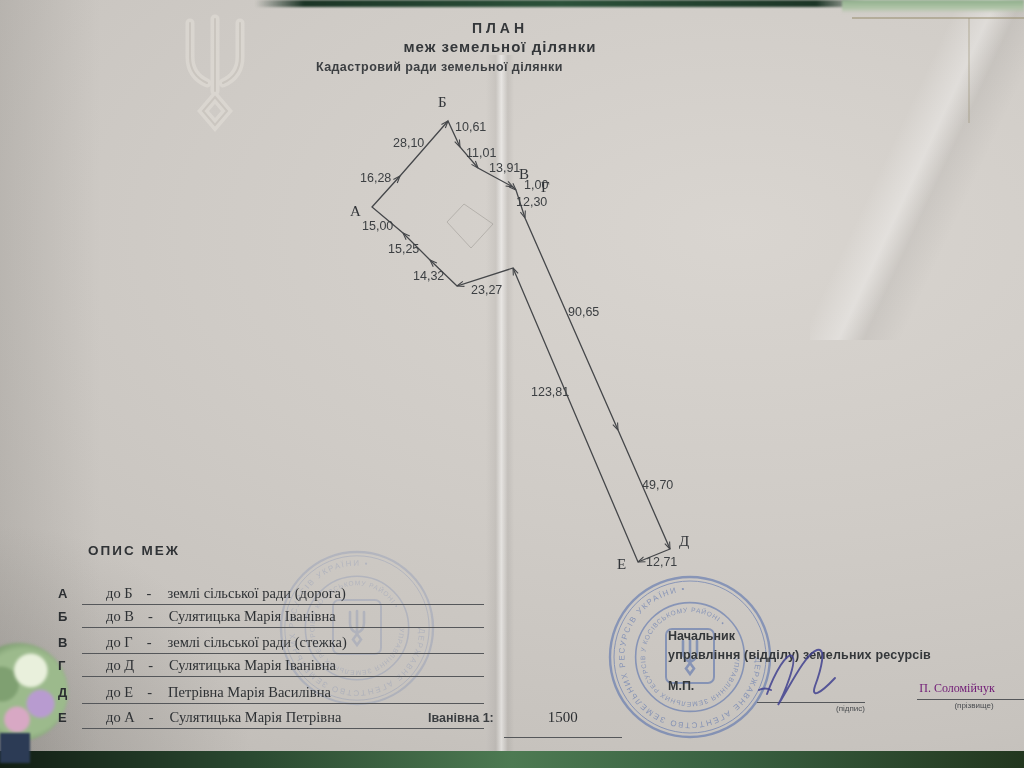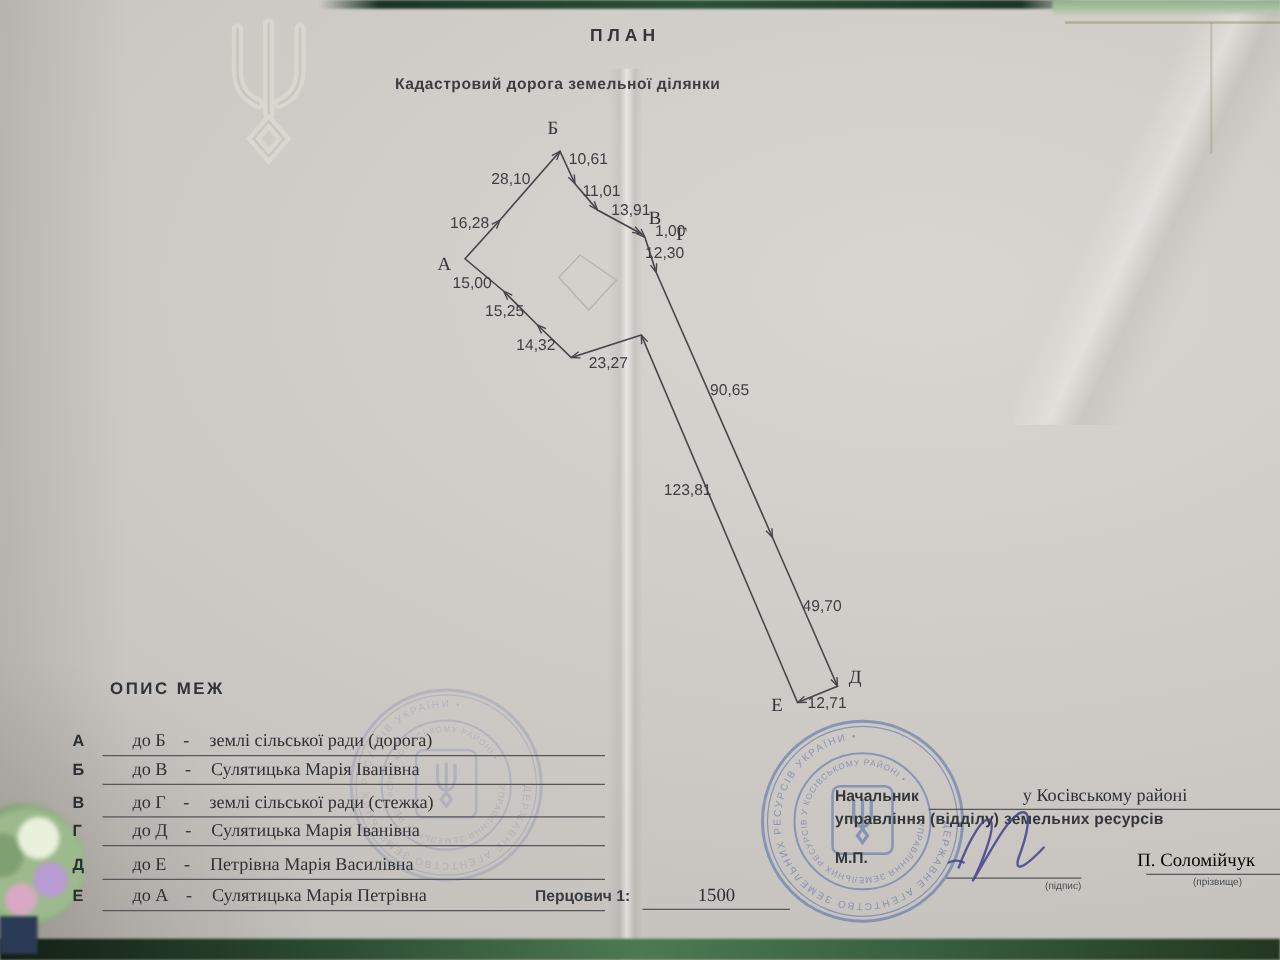--- a/index.html
+++ b/index.html
@@ -53,34 +53,34 @@
   .brow .bl{font-size:13px;font-weight:bold;width:24px;color:#2b2e31;}
   .brow .bu{display:flex;align-items:center;width:378px;border-bottom:1.4px solid #55575a;
     padding:0 0 2px 24px;font-family:"Liberation Serif",serif;font-size:14.5px;}
   .brow .bto{margin-right:14px;}
   .brow .bsep{margin-right:16px;}
   .r0{top:585px}.r1{top:608px}.r2{top:634px}.r3{top:657px}.r4{top:684px}.r5{top:709px}
   
   .scale-row{left:428px;top:709px;display:flex;align-items:baseline;}
   .scale-label{font-size:12.5px;font-weight:bold;color:#3a3d40;}
   .scale-value{font-family:"Liberation Serif",serif;font-size:15px;color:#2b2e31;
-    border-bottom:1.4px solid #55575a;width:118px;text-align:center;margin-left:10px;padding-bottom:1px;}
+    border-bottom:1.4px solid #55575a;width:118px;text-align:center;margin-left:10px;padding-bottom:11px;}
   
   .off{color:#34373a;}
   .off-title{left:668px;top:629px;display:flex;align-items:baseline;}
   .off-title .lab{font-size:12.5px;font-weight:bold;}
   .off-title .val{font-family:"Liberation Serif",serif;font-size:14.5px;color:#2e3134;
      border-bottom:1.3px solid #55575a;width:282px;text-align:center;margin-left:8px;padding-bottom:1px;}
   .off-dept{left:668px;top:648px;font-size:12.5px;font-weight:bold;letter-spacing:.2px;}
   .off-mp{left:668px;top:679px;font-size:12.5px;font-weight:bold;}
   .sig-line{left:757px;top:702px;width:108px;border-top:1.3px solid #55575a;text-align:right;}
   .name-line{left:917px;top:699px;width:114px;border-top:1.3px solid #55575a;text-align:center;}
   .caption{font-size:8px;color:#4a4d50;margin-top:1px;}
   .off-name{left:902px;top:681px;width:110px;text-align:center;font-family:"Liberation Serif",serif;
-     font-size:15px;color:#000000;}
+     font-size:12px;color:#701a75;}
   .sig-svg{left:745px;top:638px;}
   .ink{fill:none;stroke:#41418f;stroke-width:1.9;stroke-linecap:round;opacity:.85;}
   
   .wm{left:160px;top:5px;opacity:.5;}
   .wm path{fill:none;stroke-linecap:round;}
   .wm .hi{stroke:#e6e2db;stroke-width:9;}
   .wm .lo{stroke:#aaa49b;stroke-width:2;opacity:.5;}
 </style>
 </head>
 <body>
@@ -106,23 +106,24 @@
     <path class="hi" d="M55,92 l12,14 -12,14 -12,-14 z"></path>
     <path class="lo" d="M30,18 v34 c0,14 8,22 17,26"></path>
     <path class="lo" d="M80,18 v34 c0,14 -8,22 -17,26"></path>
     <path class="lo" d="M55,14 v72"></path>
     <path class="lo" d="M55,92 l12,14 -12,14 -12,-14 z"></path>
   </g>
 </svg>
 
 <div class="abs title">
   <div class="t1">ПЛАН</div>
+  <div class="t2">меж земельної ділянки</div>
 </div>
 <div class="abs cad-row">
-  <span class="cad-label">Кадастровий дорога земельної ділянки</span>
+  <span class="cad-label">Кадастровий ради земельної ділянки</span>
 </div>
 
 <svg id="diagram-svg" class="abs overlay" width="1024" height="768" viewBox="0 0 1024 768">
     <polygon points="447,222 464,204 493,224 471,248" class="sketch"></polygon>
     <path d="M372,207 L 400,176 L 448,121 L 460,147 L 478,168 L 513,187 L 516,190 L 525,218 L 618,430 L 670,549 L 638,562 L 513,268 L 457,286 L 430,260 L 403,233 Z" class="border-line"></path>
     <path d="M0,0 L-7,2.6 M0,0 L-7,-2.6" class="arrowhead" transform="translate(400,176) rotate(-47.91083782616775)"></path>
     <path d="M0,0 L-7,2.6 M0,0 L-7,-2.6" class="arrowhead" transform="translate(448,121) rotate(-48.88790956083307)"></path>
     <path d="M0,0 L-7,2.6 M0,0 L-7,-2.6" class="arrowhead" transform="translate(460,147) rotate(65.22485943116808)"></path>
     <path d="M0,0 L-7,2.6 M0,0 L-7,-2.6" class="arrowhead" transform="translate(478,168) rotate(49.39870535499554)"></path>
     <path d="M0,0 L-7,2.6 M0,0 L-7,-2.6" class="arrowhead" transform="translate(513,187) rotate(28.495638618244982)"></path>
@@ -229,27 +230,26 @@
 <div class="brow r5">
   <span class="bl">Е</span>
   <span class="bu">
       <span class="bto">до А</span>
       <span class="bsep">-</span>
       <span>Сулятицька Марія Петрівна</span>
     </span>
 </div>
 
 <div class="abs scale-row">
-  <span class="scale-label">Перцович 1:</span>
+  <span class="scale-label">Іванівна 1:</span>
   <span class="scale-value">1500</span>
 </div>
 
 <div class="abs off off-title">
   <span class="lab">Начальник</span>
-  <span class="val">у Косівському районі</span>
 </div>
 <div class="abs off off-dept">управління (відділу) земельних ресурсів</div>
 <div class="abs off off-mp">М.П.</div>
 <div class="abs sig-line">
   <div class="caption">(підпис)</div>
 </div>
 <div class="abs off-name">П. Соломійчук</div>
 <div class="abs name-line">
   <div class="caption">(прізвище)</div>
 </div>

